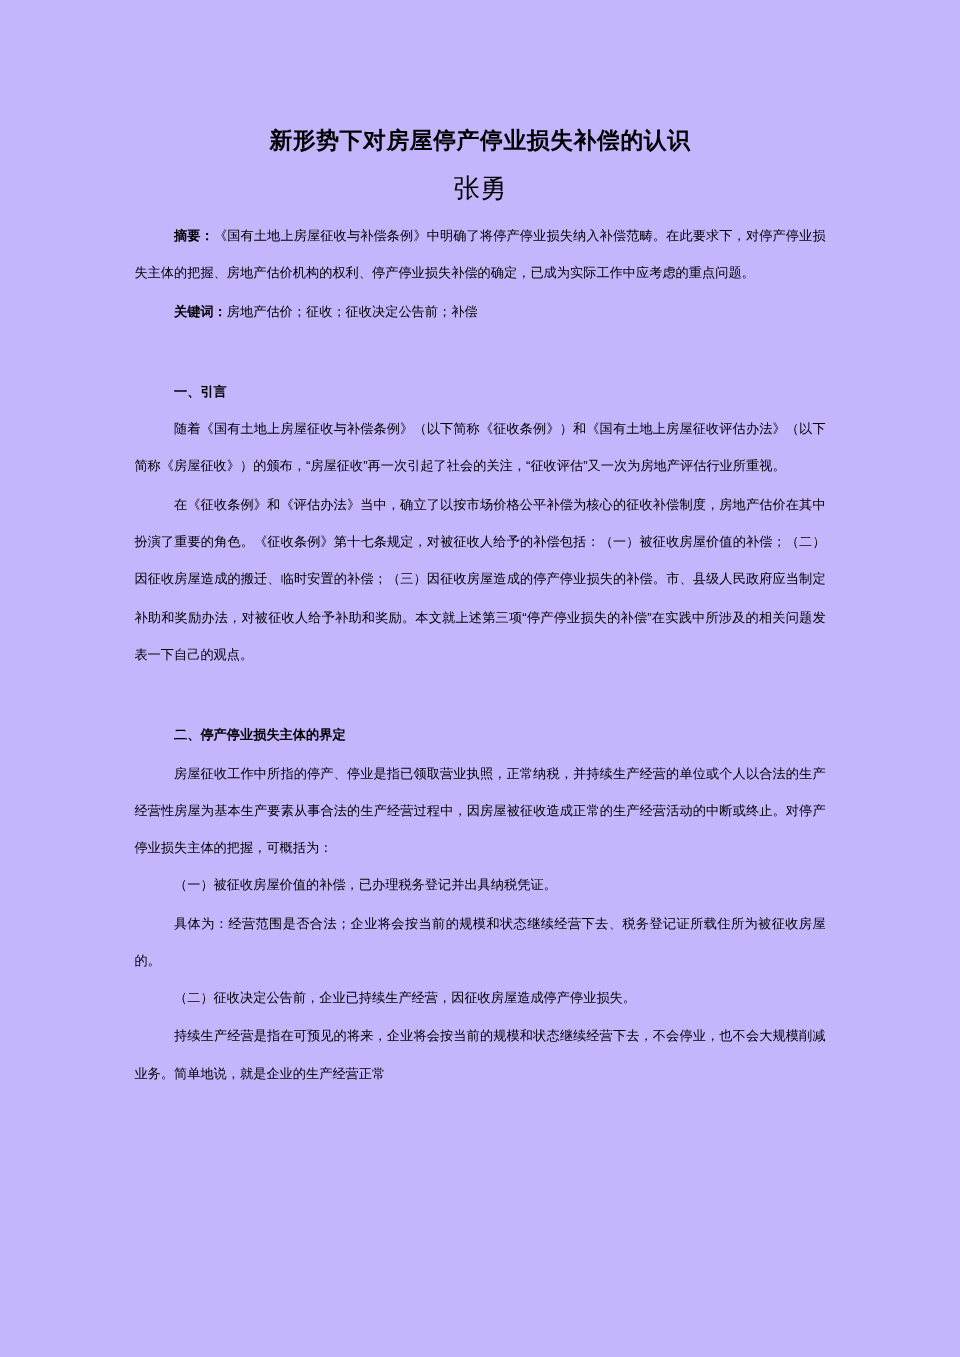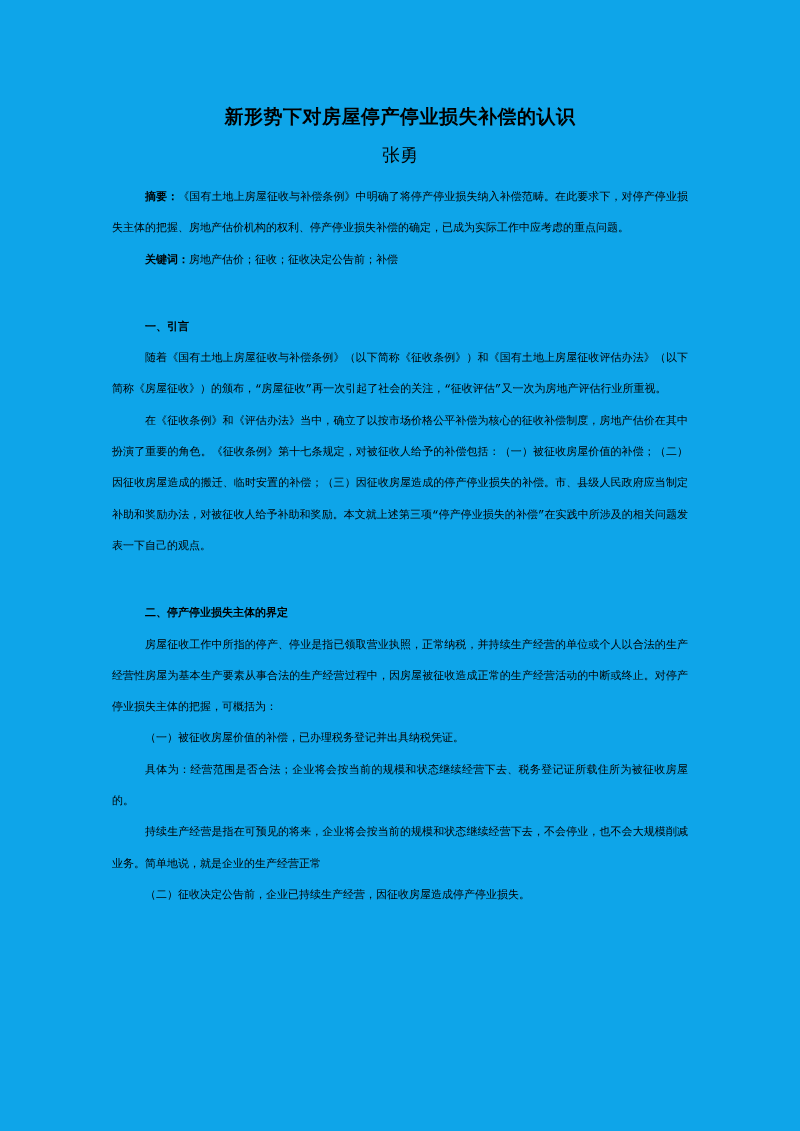--- a/index.html
+++ b/index.html
@@ -1,41 +1,41 @@
 <!DOCTYPE html>
 <html><head>
 <meta charset="utf-8">
 <style>
   html, body { margin: 0; padding: 0; background: #ffffff; }
   #page {
     position: relative;
     width: 800px;
     height: 1131px;
-    background: #0ea5e9;
+    background: #c4b5fd;
     overflow: hidden;
-    font-family: Liberation Mono, monospace;
+    font-family: Liberation Sans, sans-serif;
     color: #000000;
   }
   .content {
     position: absolute;
     left: 112px;
     top: 0;
     width: 576px;
   }
   .doc-title {
     margin: 106px 0 0 0;
     font-size: 19px;
     line-height: 24px;
     font-weight: 700;
     text-align: center;
     letter-spacing: 0.5px;
   }
   .doc-author {
     margin: 15px 0 0 0;
-    font-size: 18px;
+    font-size: 22px;
     line-height: 23px;
     text-align: center;
   }
   .doc-body { margin-top: 14px; }
   .para, .heading {
     margin: 0;
     font-size: 11px;
     line-height: 31.3px;
     text-align: justify;
     text-indent: 33px;
@@ -61,19 +61,19 @@
       <p class="para"><span class="lead-label">关键词：</span><span>房地产估价；征收；征收决定公告前；补偿</span></p>
 
       <div>
           <p class="heading">一、引言</p>
           <p class="para">随着《国有土地上房屋征收与补偿条例》（以下简称《征收条例》）和《国有土地上房屋征收评估办法》（以下简称《房屋征收》）的颁布，“房屋征收”再一次引起了社会的关注，“征收评估”又一次为房地产评估行业所重视。</p>
           <p class="para">在《征收条例》和《评估办法》当中，确立了以按市场价格公平补偿为核心的征收补偿制度，房地产估价在其中扮演了重要的角色。《征收条例》第十七条规定，对被征收人给予的补偿包括：（一）被征收房屋价值的补偿；（二）因征收房屋造成的搬迁、临时安置的补偿；（三）因征收房屋造成的停产停业损失的补偿。市、县级人民政府应当制定补助和奖励办法，对被征收人给予补助和奖励。本文就上述第三项“停产停业损失的补偿”在实践中所涉及的相关问题发表一下自己的观点。</p>
           <p class="heading">二、停产停业损失主体的界定</p>
           <p class="para">房屋征收工作中所指的停产、停业是指已领取营业执照，正常纳税，并持续生产经营的单位或个人以合法的生产经营性房屋为基本生产要素从事合法的生产经营过程中，因房屋被征收造成正常的生产经营活动的中断或终止。对停产停业损失主体的把握，可概括为：</p>
           <p class="para">（一）被征收房屋价值的补偿，已办理税务登记并出具纳税凭证。</p>
           <p class="para">具体为：经营范围是否合法；企业将会按当前的规模和状态继续经营下去、税务登记证所载住所为被征收房屋的。</p>
+          <p class="para">（二）征收决定公告前，企业已持续生产经营，因征收房屋造成停产停业损失。</p>
           <p class="para">持续生产经营是指在可预见的将来，企业将会按当前的规模和状态继续经营下去，不会停业，也不会大规模削减业务。简单地说，就是企业的生产经营正常</p>
-          <p class="para">（二）征收决定公告前，企业已持续生产经营，因征收房屋造成停产停业损失。</p>
         </div>
 
     </div>
   </div>
 </div>
 
 </body></html>

